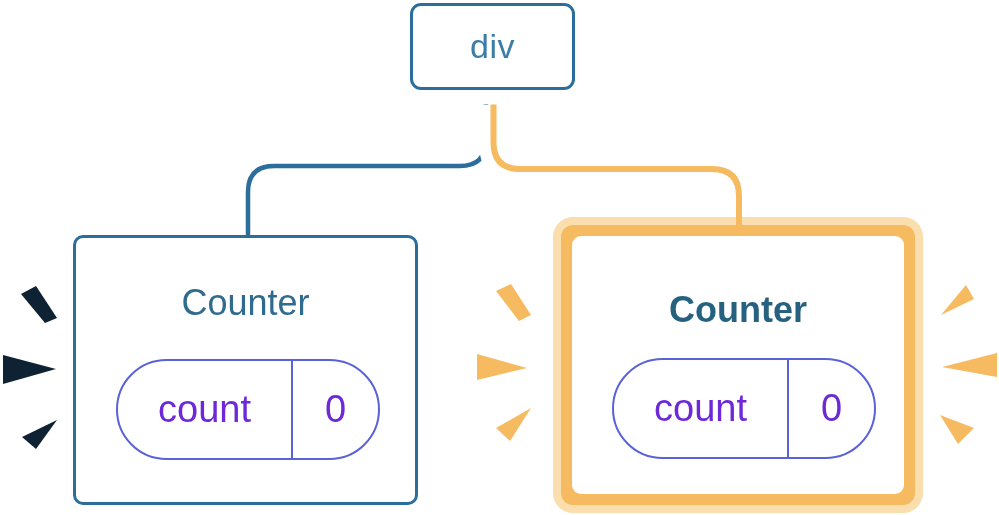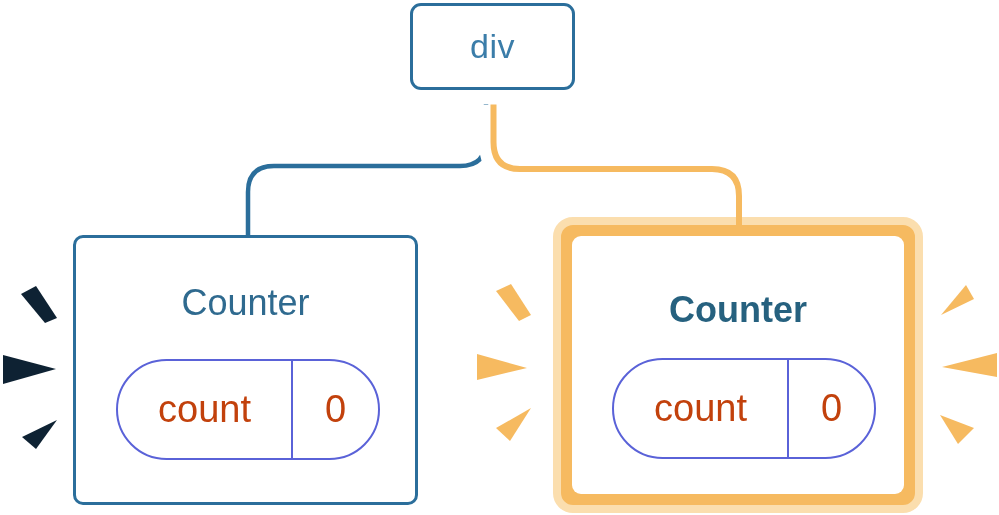--- a/index.html
+++ b/index.html
@@ -44,21 +44,21 @@
   
   .pill{
     position:absolute;width:264px;height:101px;box-sizing:border-box;
     border:2px solid #5A62D8;border-radius:52px;background:#ffffff;
     display:flex;overflow:hidden;
   }
   .counter-left .pill{left:40px;top:121px;}
   .counter-right .pill{left:51px;top:133px;}
   .pill .cell{
     display:flex;align-items:center;justify-content:center;
-    font-size:38px;color:#c2410c;box-sizing:border-box;
+    font-size:38px;color:#6d28d9;box-sizing:border-box;
   }
   .pill .cell.name{width:175px;border-right:2px solid #5A62D8;}
   .pill .cell.value{flex:1;}
 </style>
 </head>
 <body>
 
 <div class="stage">
 
   <div class="div-node">

